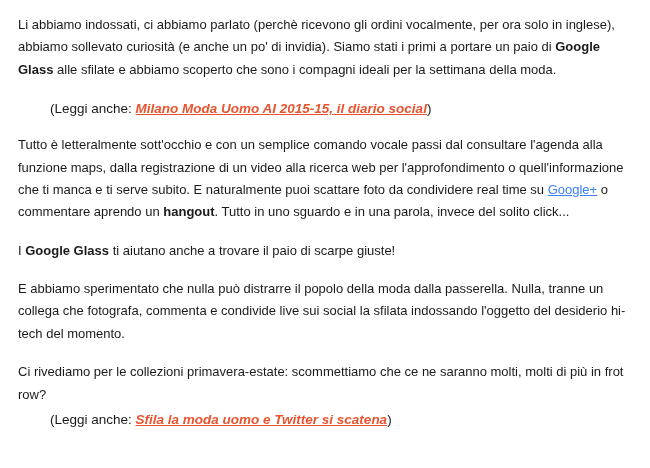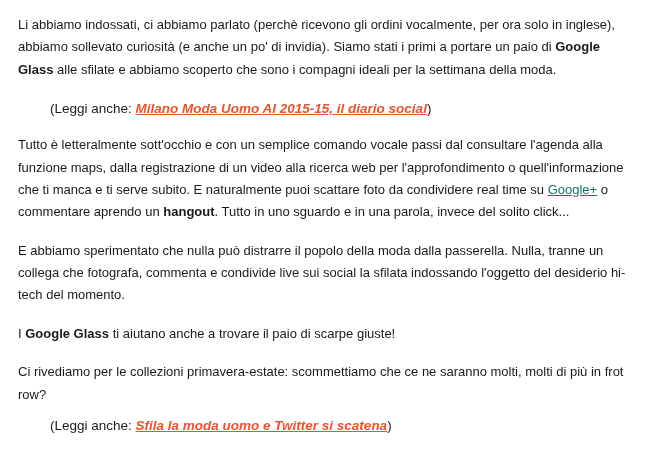--- a/index.html
+++ b/index.html
@@ -19,34 +19,34 @@
     box-sizing: border-box;
     width: 650px;
   }
   p {
     margin: 0 0 16px 0;
     font-size: 13px;
     line-height: 1.72;
     color: #1a1a1a;
   }
   p.tight {
-    margin-bottom: 8px;
+    margin-bottom: 2px;
   }
   .quote {
     margin: 0 0 14px 0;
     padding-left: 32px;
     font-size: 13.5px;
     line-height: 1.72;
     color: #1a1a1a;
   }
   .quote.last {
     margin-bottom: 0;
   }
   a.link {
-    color: #0f766e;
+    color: #3b82f6;
     text-decoration: underline;
   }
   a.ital {
     font-style: italic;
     font-weight: bold;
     color: #e8542f;
     text-decoration: underline;
   }
   .b {
     font-weight: bold;
@@ -56,21 +56,21 @@
 <body>
 
 <div class="article">
 
   <p><span>Li abbiamo indossati, ci abbiamo parlato (perchè ricevono gli ordini vocalmente, per ora solo in inglese), abbiamo sollevato curiosità (e anche un po' di invidia). Siamo stati i primi a portare un paio di </span><span class="b">Google Glass</span><span> alle sfilate e abbiamo scoperto che sono i compagni ideali per la settimana della moda.</span></p>
 
   <div class="quote"><span>(Leggi anche: </span><a class="ital" href="#">Milano Moda Uomo AI 2015-15, il diario social</a><span>)</span></div>
 
   <p><span>Tutto è letteralmente sott'occhio e con un semplice comando vocale passi dal consultare l'agenda alla funzione maps, dalla registrazione di un video alla ricerca web per l'approfondimento o quell'informazione che ti manca e ti serve subito. E naturalmente puoi scattare foto da condividere real time su </span><a class="link" href="#">Google+</a><span> o commentare aprendo un </span><span class="b">hangout</span><span>. Tutto in uno sguardo e in una parola, invece del solito click...</span></p>
 
+  <p><span>I </span><span class="b">Google Glass</span><span> ti aiutano anche a trovare il paio di scarpe giuste!</span></p>
+
   <p><span>E abbiamo sperimentato che nulla può distrarre il popolo della moda dalla passerella. Nulla, tranne un collega che fotografa, commenta e condivide live sui social la sfilata indossando l'oggetto del desiderio hi-tech del momento.</span></p>
-
-  <p><span>I </span><span class="b">Google Glass</span><span> ti aiutano anche a trovare il paio di scarpe giuste!</span></p>
 
   <p class="tight"><span>Ci rivediamo per le collezioni primavera-estate: scommettiamo che ce ne saranno molti, molti di più in frot row?</span></p>
 
   <div class="quote last"><span>(Leggi anche: </span><a class="ital" href="#">Sfila la moda uomo e Twitter si scatena</a><span>)</span></div>
 
 </div>
 
 </body></html>

